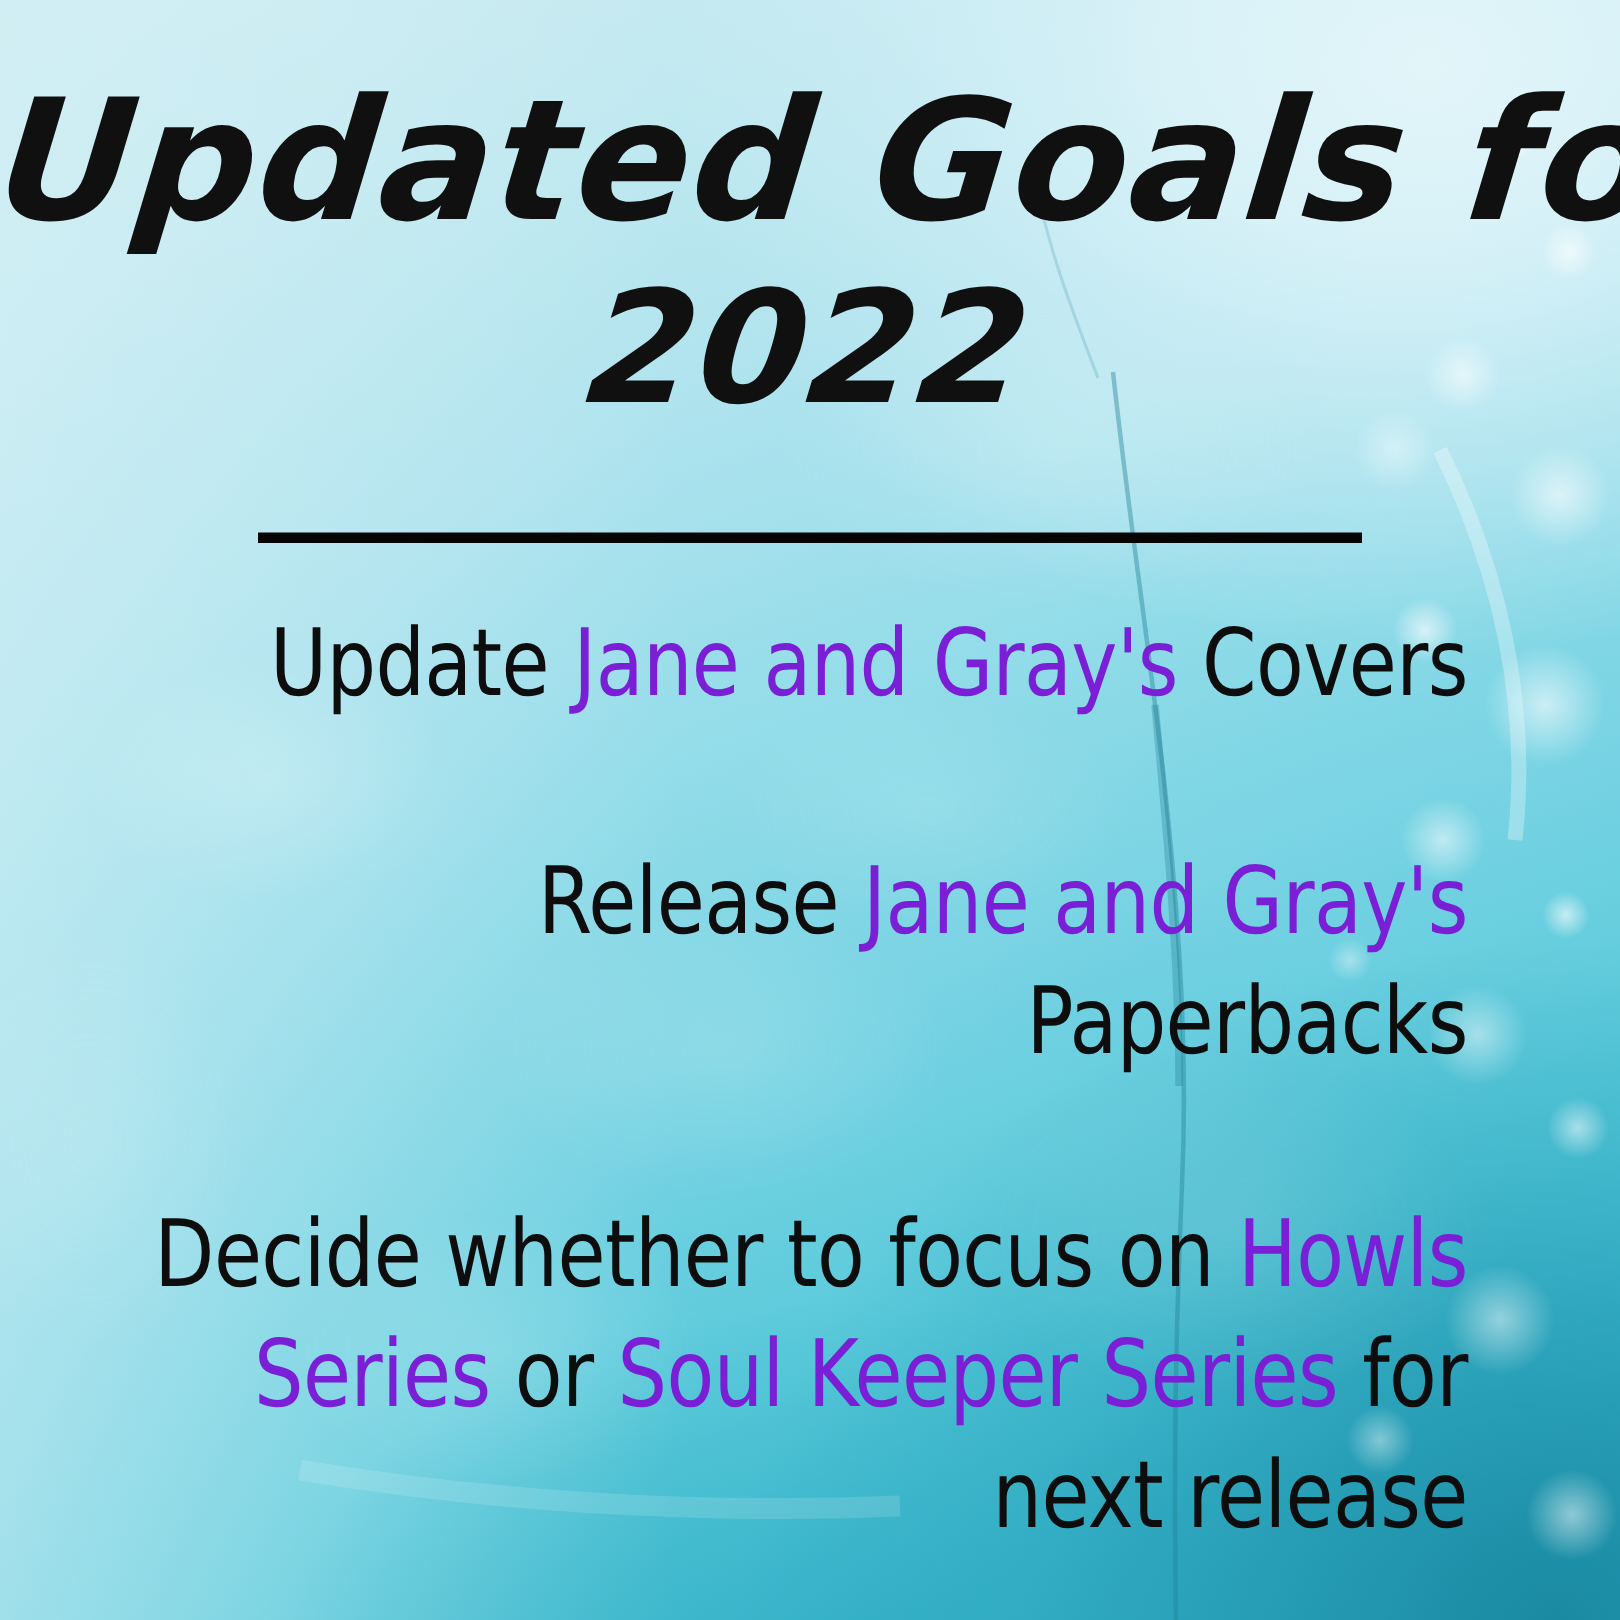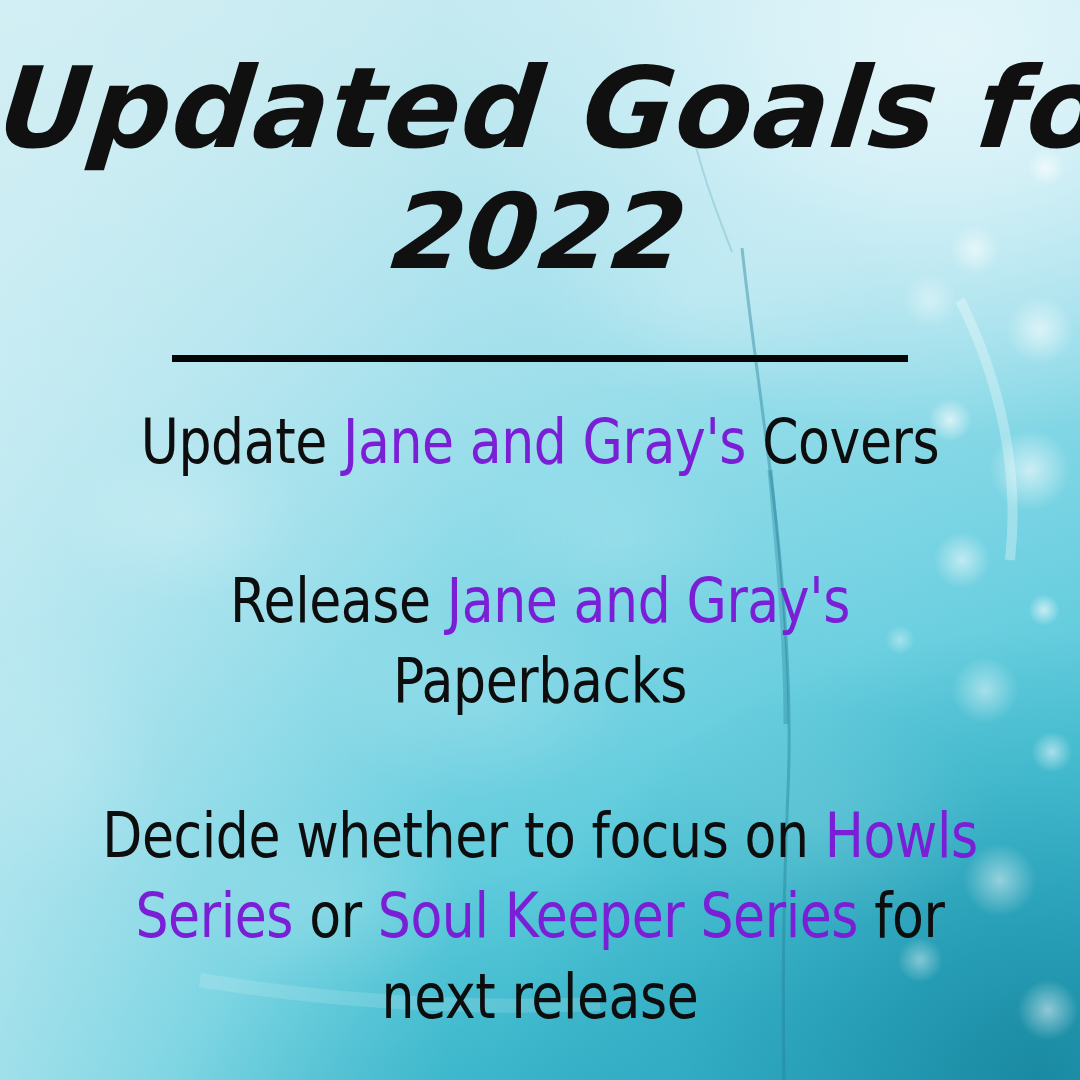--- a/index.html
+++ b/index.html
@@ -157,21 +157,21 @@
     background: #050505;
   }
 
   .goals {
     position: absolute;
     top: 402px;
     left: 0;
     width: 100%;
     padding: 0 18px;
     box-sizing: border-box;
-    text-align: center;
+    text-align: right;
   }
 
   .goal {
     font-family: "DejaVu Sans", sans-serif;
     font-weight: 400;
     color: #0d0d0d;
     font-size: 62px;
     line-height: 1.30;
     letter-spacing: -0.5px;
     transform: scaleX(0.84);

